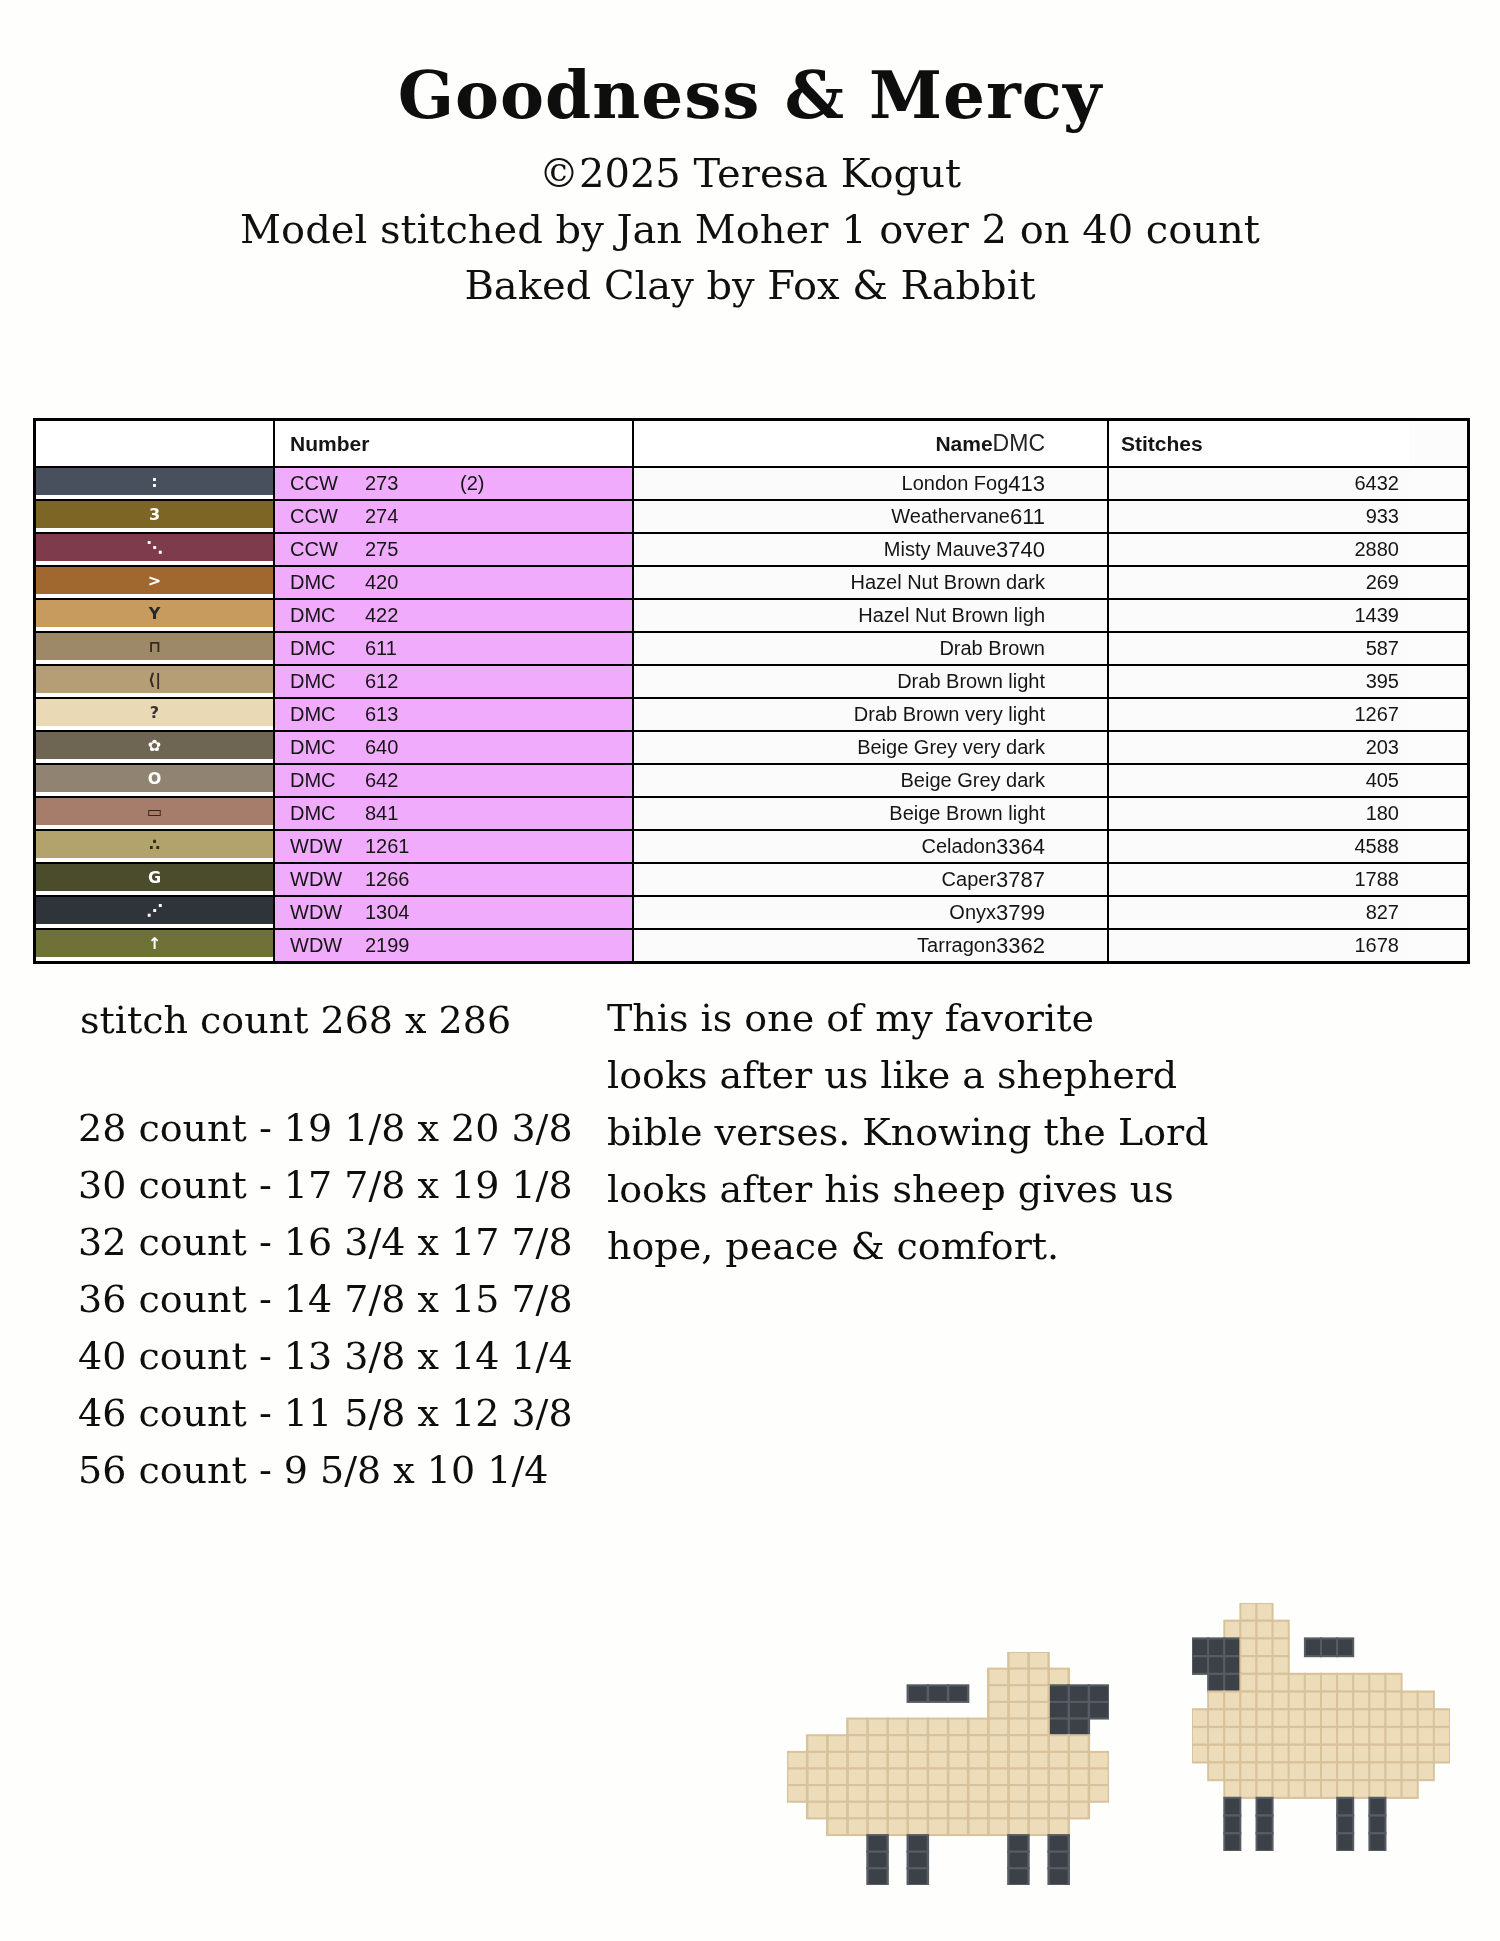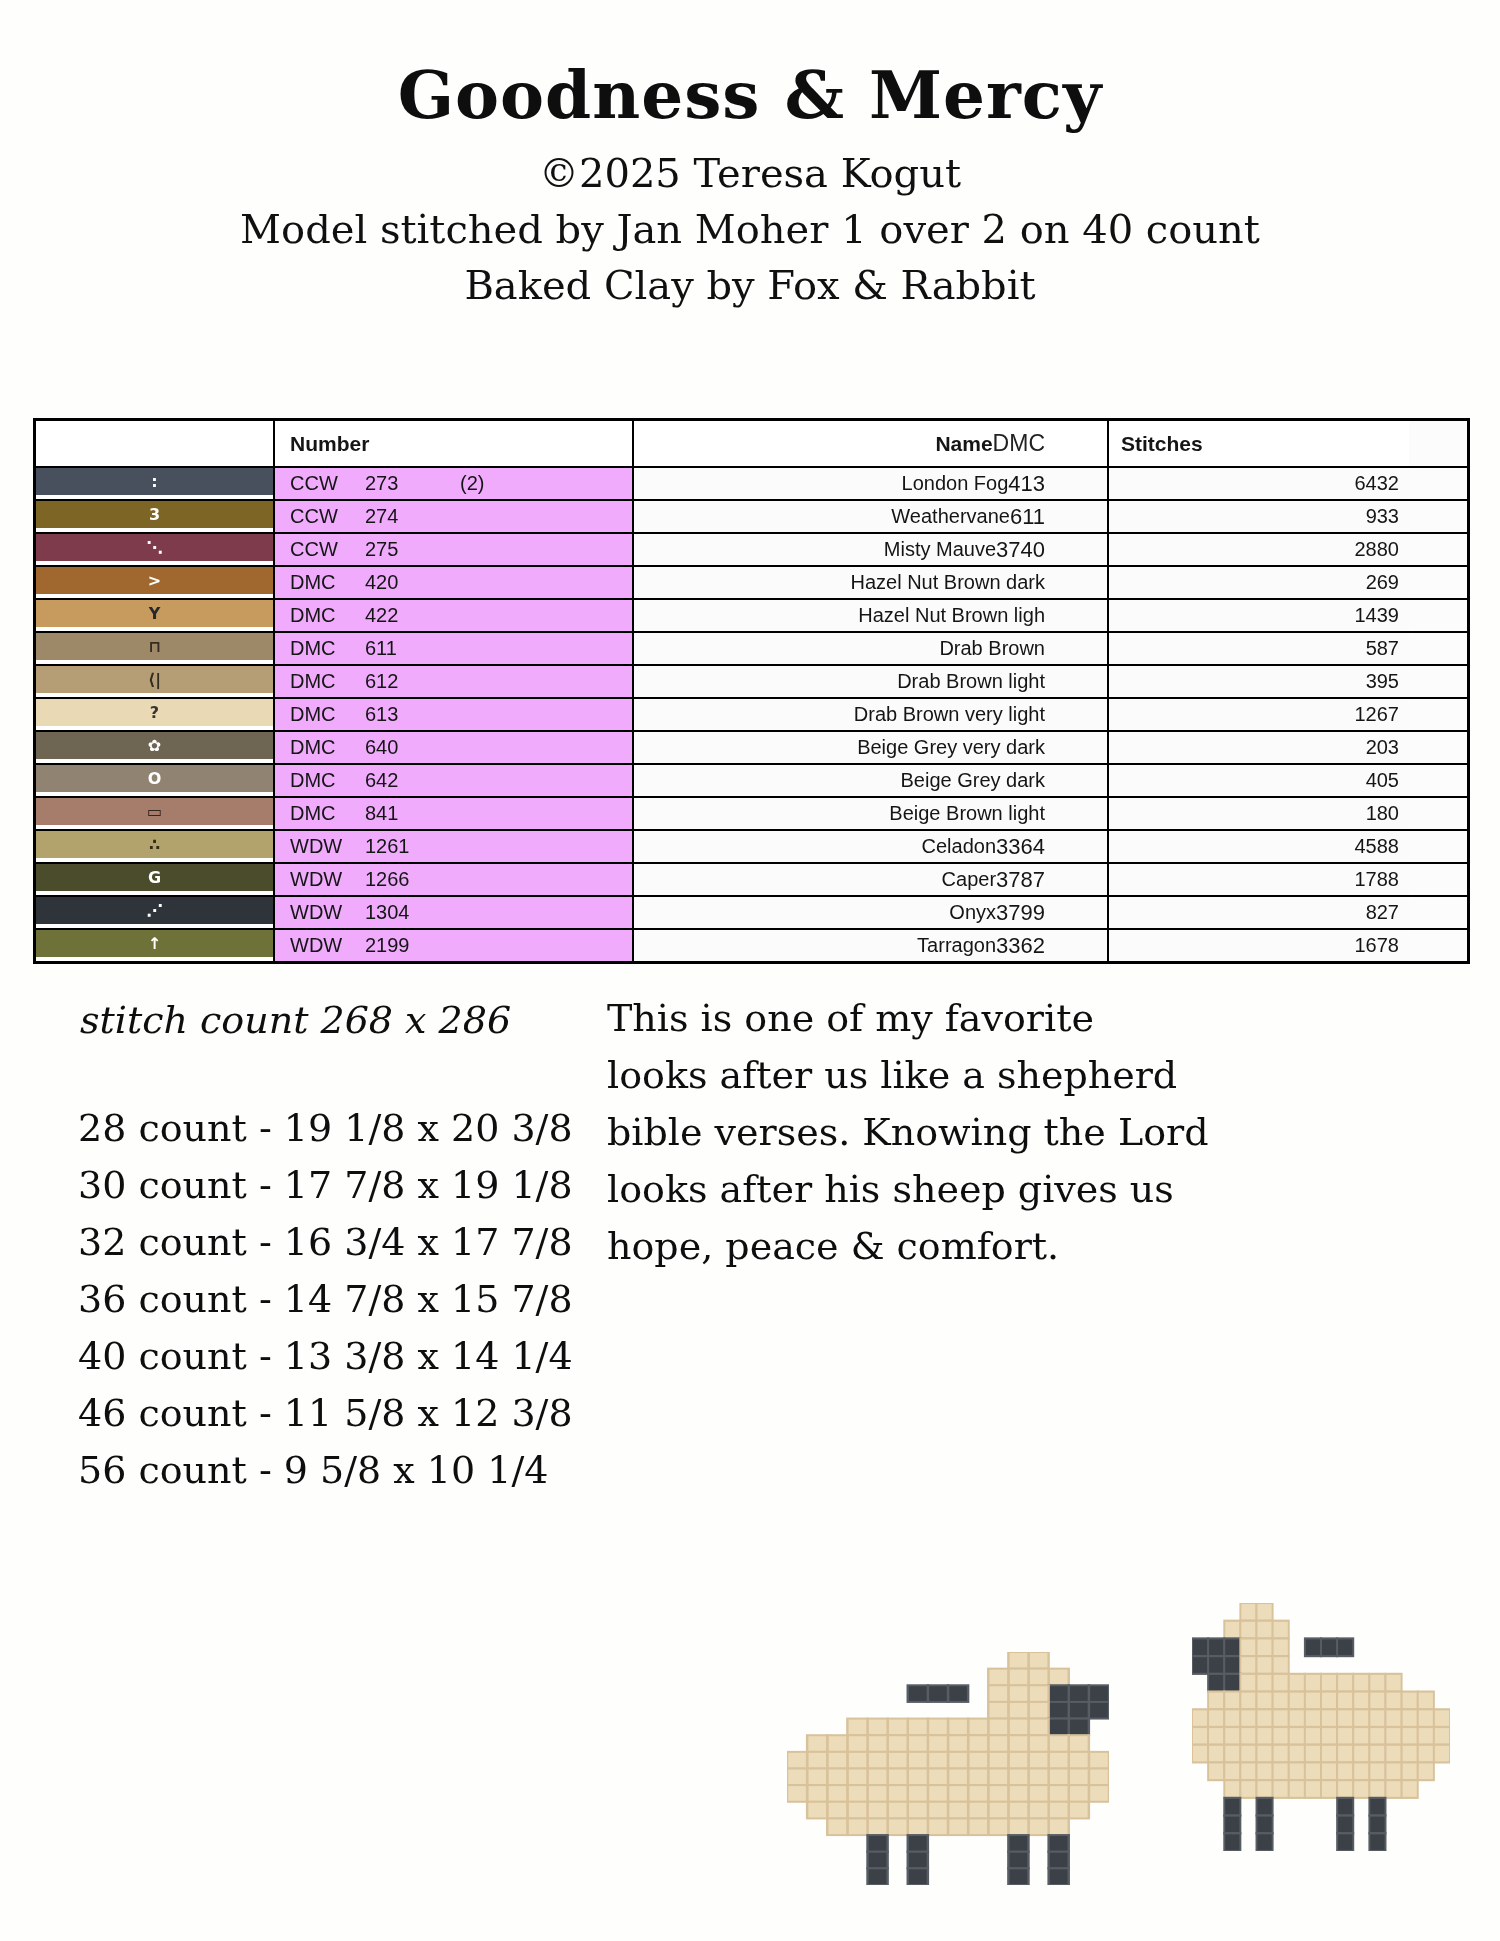--- a/index.html
+++ b/index.html
@@ -22,21 +22,21 @@
   .td.st{width:300px;justify-content:flex-end;padding-right:10px;background:#fbfbfb;}
   .tr.head .td{font-weight:bold;font-size:21px;background:#fff;}
   .tr.head .td.st{justify-content:flex-start;padding-left:12px;}
   .dmch{font-weight:normal;font-size:23px;color:#222;}
   .brand{display:inline-block;width:75px;}
   .code{display:inline-block;min-width:95px;}
   .swatch{position:absolute;left:0;top:0;right:0;bottom:4px;display:flex;align-items:center;justify-content:center;}
   .sym{font-family:"DejaVu Sans",sans-serif;font-weight:bold;font-size:16px;line-height:1;}
   .dmcv{font-size:22px;}
   
-  .stitchcount{position:absolute;left:80px;top:998px;font-family:"DejaVu Serif",serif;font-size:38px;line-height:44px;font-style:italic;}
+  .stitchcount{position:absolute;left:80px;top:998px;font-family:"DejaVu Serif",serif;font-size:38px;line-height:44px;}
   .sizes{position:absolute;left:78px;top:1100px;font-family:"DejaVu Serif",serif;font-size:38px;line-height:57px;white-space:nowrap;}
   .note{position:absolute;left:607px;top:990px;font-family:"DejaVu Serif",serif;font-size:38px;line-height:57px;white-space:nowrap;}
   
   .sheep{position:absolute;}
   #sheep-left{left:787px;top:1652px;width:322px;height:233px;}
   #sheep-right{left:1192px;top:1603px;width:258px;height:248px;}
   .sheep svg{display:block;width:100%;height:100%;}
 </style>
 </head>
 <body>

